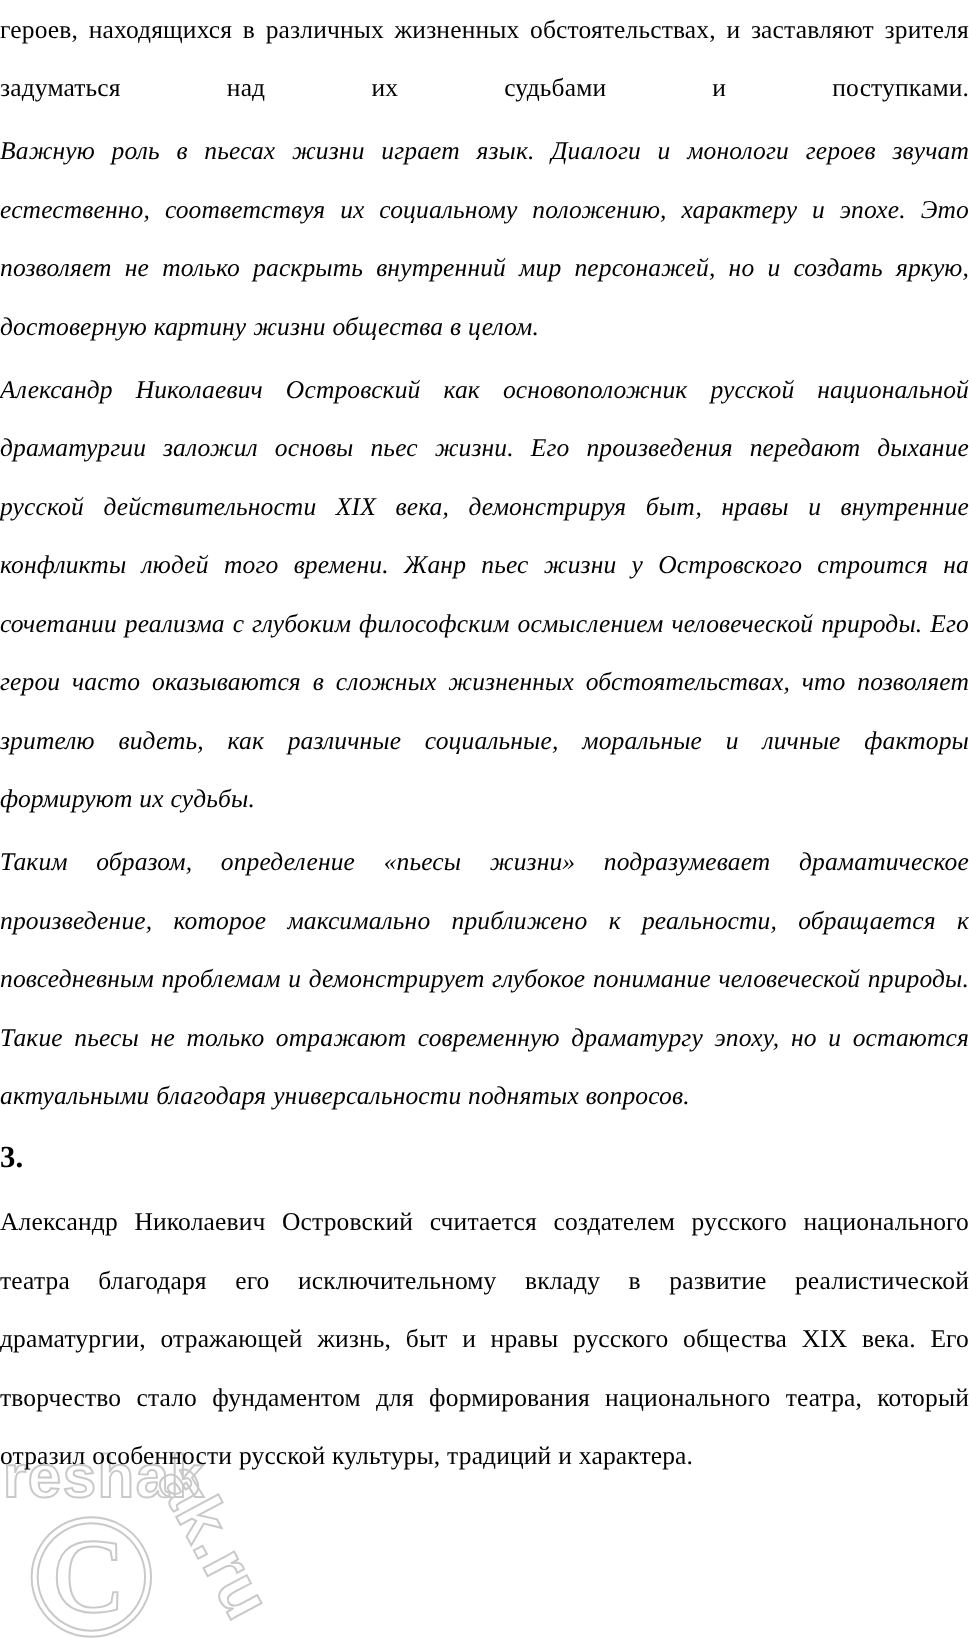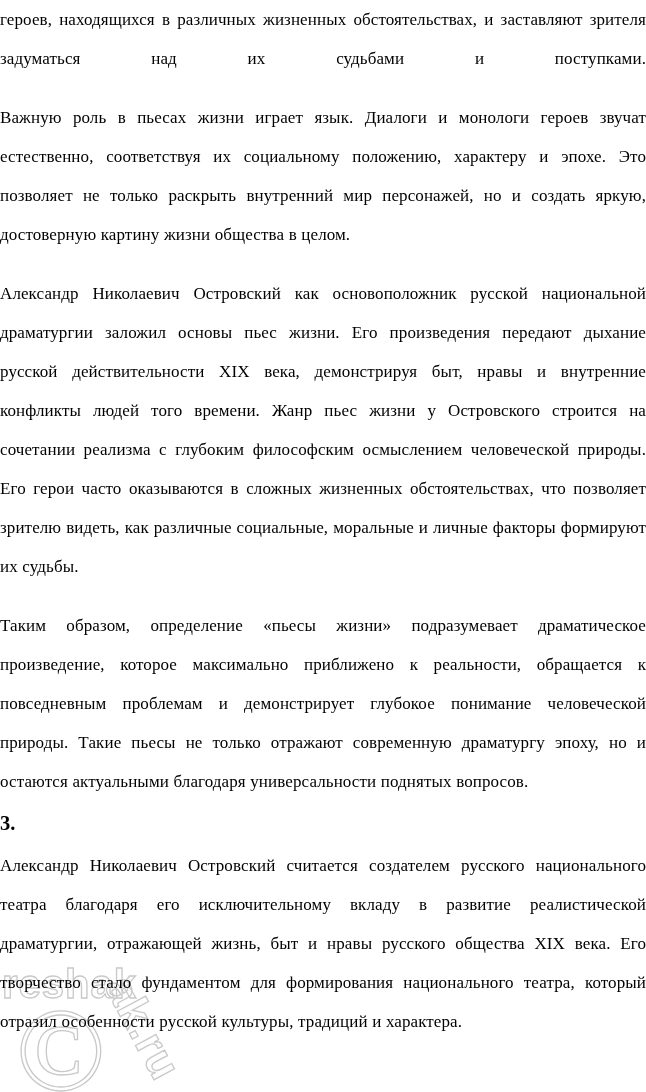--- a/index.html
+++ b/index.html
@@ -50,21 +50,21 @@
     font-size: 17px;
     line-height: 39px;
     letter-spacing: 0.1px;
     word-spacing: 0.2px;
     hyphens: none;
   }
 
   
   .para:last-child { text-align: justify; }
 
-  .para + .para { margin-top: 20px; }
+  .para + .para { margin-top: 3px; font-style: italic; }
 
   .heading-num {
     margin: 0;
     margin-top: 3px;
     font-size: 20.5px;
     line-height: 39px;
     font-weight: bold;
     text-align: left;
   }
 

